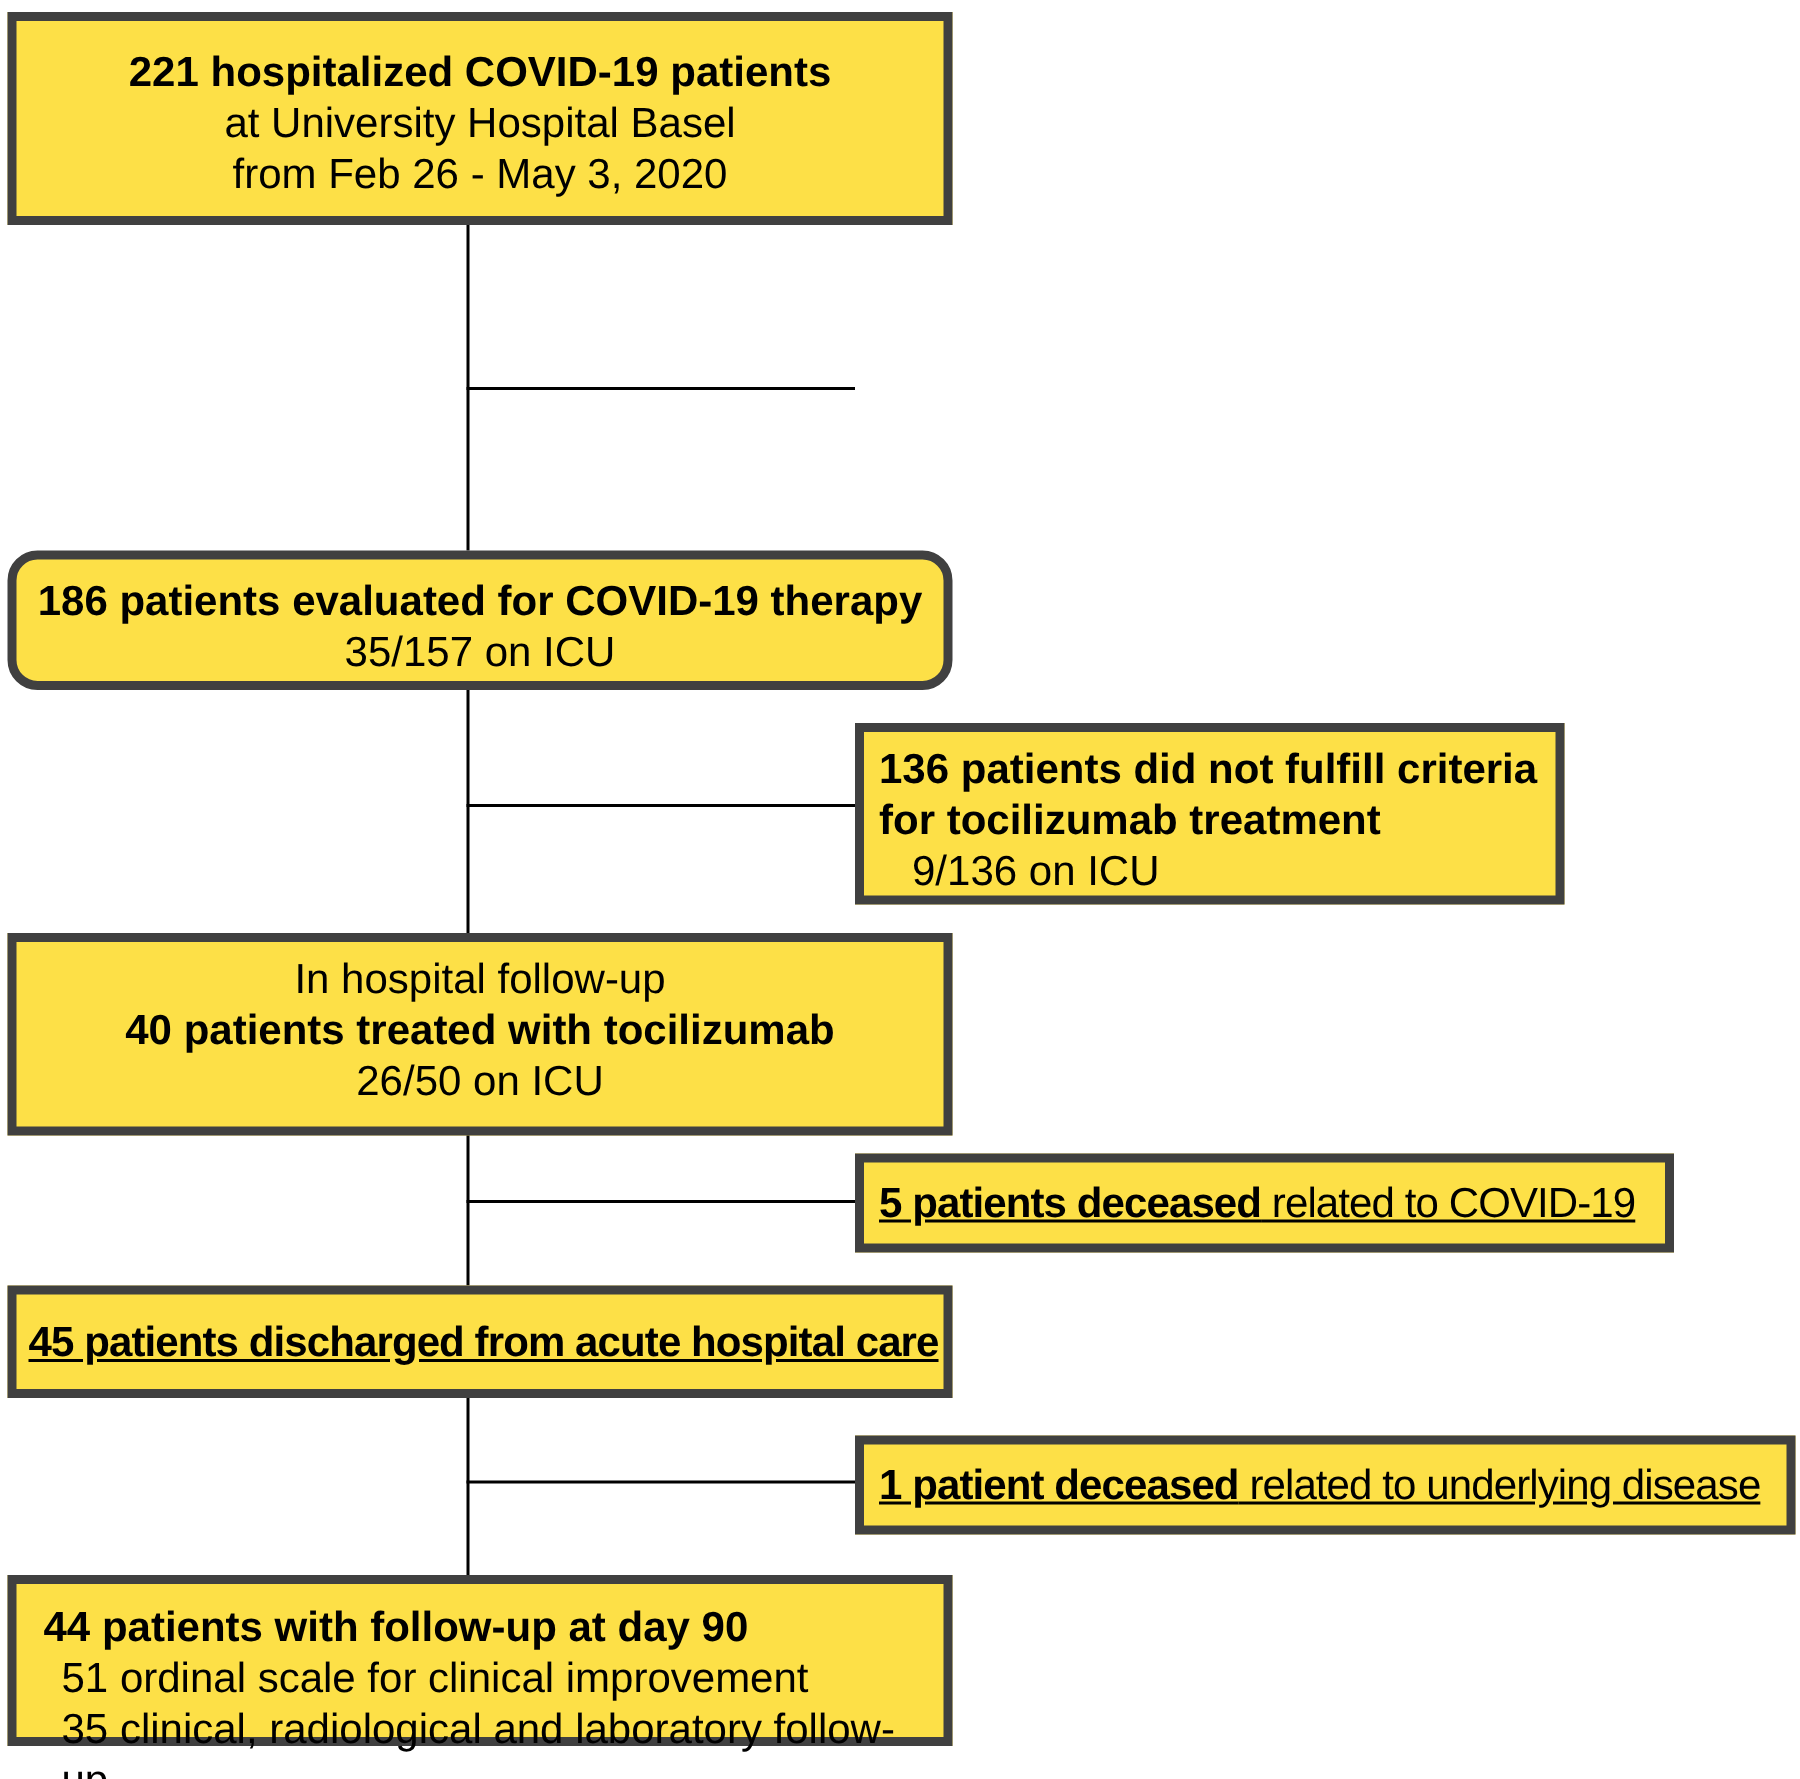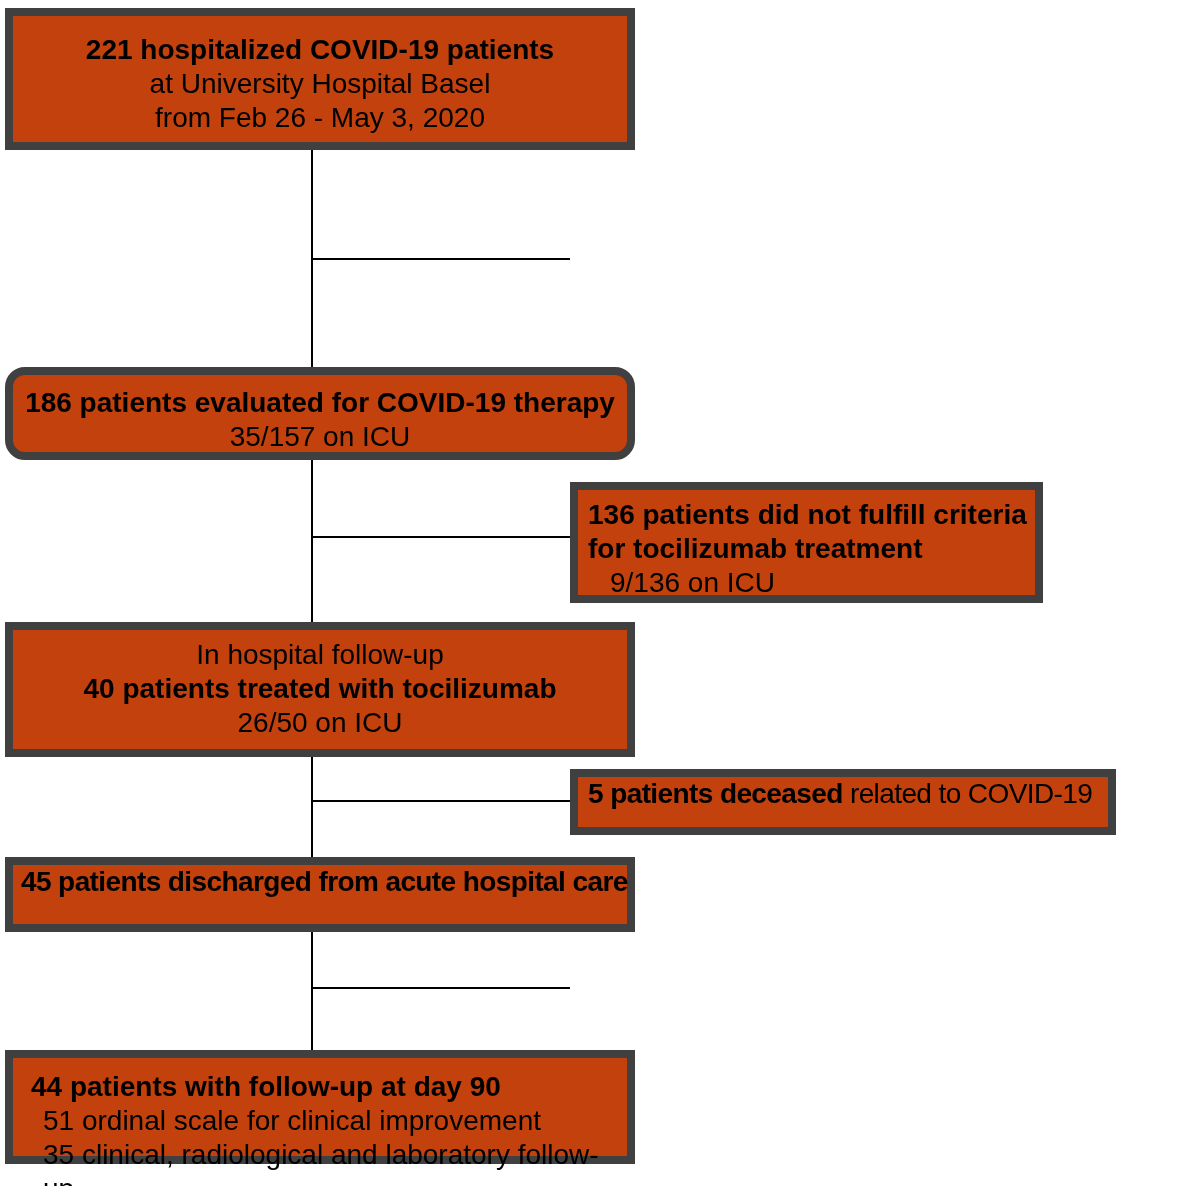--- a/index.html
+++ b/index.html
@@ -14,30 +14,31 @@
     background: #ffffff;
     font-family: "Liberation Sans", "DejaVu Sans", sans-serif;
     font-size: 28px;
     line-height: 34px;
     color: #000000;
     overflow: hidden;
   }
   .box {
     position: absolute;
     box-sizing: border-box;
-    border: 8px solid #404040;
-    background: #c2410c;
+    border: 6px solid #404040;
+    background: #fde047;
   }
   .center { text-align: center; }
   .b { font-weight: bold; }
   .sub { padding-left: 22px; }
   .sub-sm { padding-left: 12px; }
   .vcenter {
     display: flex;
-    align-items: flex-start;
+    align-items: center;
+    text-decoration: underline;
   }
   .tight {
     letter-spacing: -0.6px;
     white-space: nowrap;
   }
   .vline, .hline {
     position: absolute;
     background: #000000;
   }
   .vline { width: 2px; }
@@ -105,20 +106,25 @@
   <div class="box vcenter" id="box-deceased-covid">
     <div class="tight">
       <span class="b">5 patients deceased</span><span> related to COVID-19</span>
     </div>
   </div>
 
   <div class="box vcenter" id="box-discharged">
     <div class="b tight">45 patients discharged from acute hospital care</div>
   </div>
 
+  <div class="box vcenter" id="box-deceased-underlying">
+    <div class="tight">
+      <span class="b">1 patient deceased</span><span> related to underlying disease</span>
+    </div>
+  </div>
 
   <div class="box" id="box-day90">
     <div class="b">44 patients with follow-up at day 90</div>
     <div class="sub-sm">51 ordinal scale for clinical improvement</div>
     <div class="sub-sm">35 clinical, radiological and laboratory follow-up</div>
   </div>
 
 </div>
 
 </body></html>

